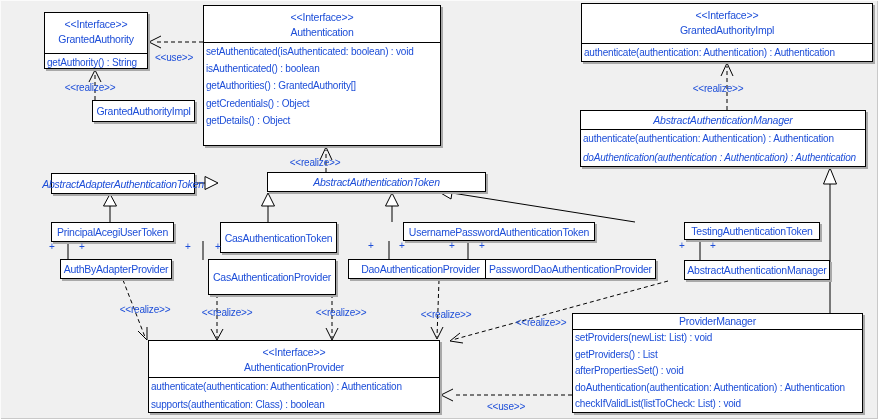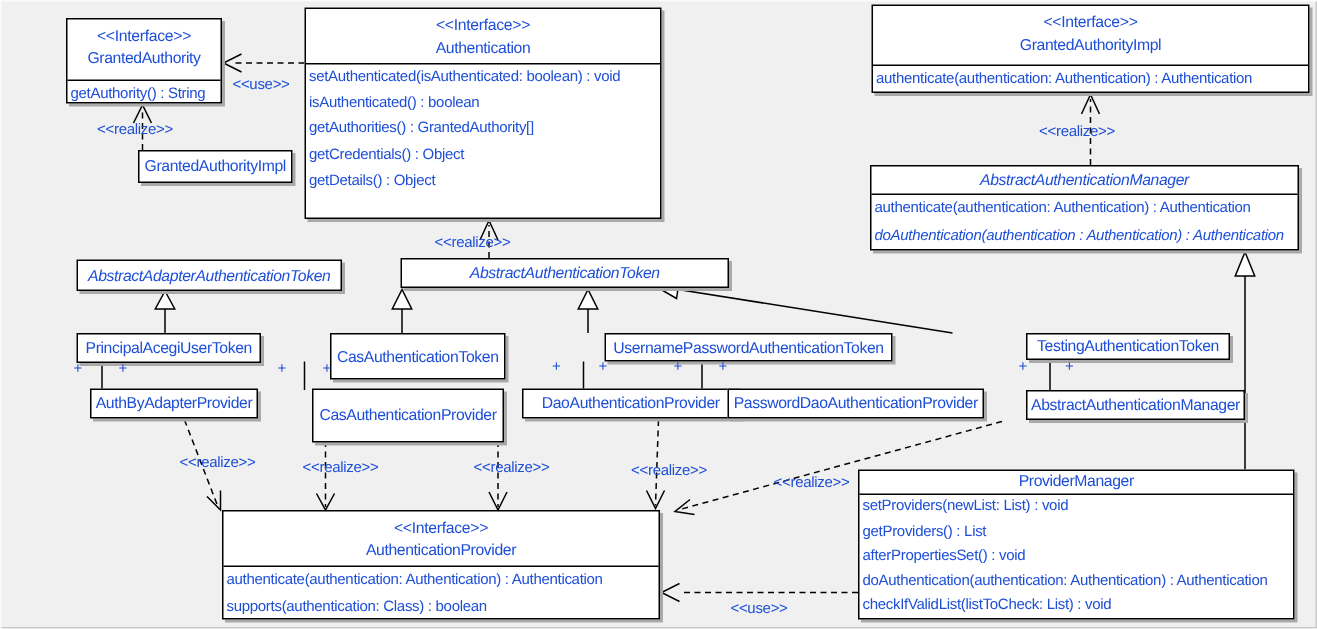--- a/index.html
+++ b/index.html
@@ -125,21 +125,21 @@
   <div class="cls" style="left:580px;top:110px;width:286px;height:57px">
     <div class="hdr" style="height:18px">
       <div class="cname it" style="line-height:18px">AbstractAuthenticationManager</div>
     </div>
     <div class="methods">
       <div class="m" style="line-height:18.5px">authenticate(authentication: Authentication) : Authentication</div>
       <div class="m it" style="line-height:18.5px">doAuthentication(authentication : Authentication) : Authentication</div>
     </div>
   </div>
 
-  <div class="cls name-only" style="left:3px;top:173px;width:177px;height:21px">
+  <div class="cls name-only" style="left:3px;top:173px;width:144px;height:21px">
     <div class="cname it">AbstractAdapterAuthenticationToken</div>
   </div>
 
   <div class="cls name-only" style="left:219px;top:172px;width:219px;height:20px">
     <div class="cname it">AbstractAuthenticationToken</div>
   </div>
 
   <div class="cls name-only" style="left:3px;top:222px;width:123px;height:20px">
     <div class="cname">PrincipalAcegiUserToken</div>
   </div>

